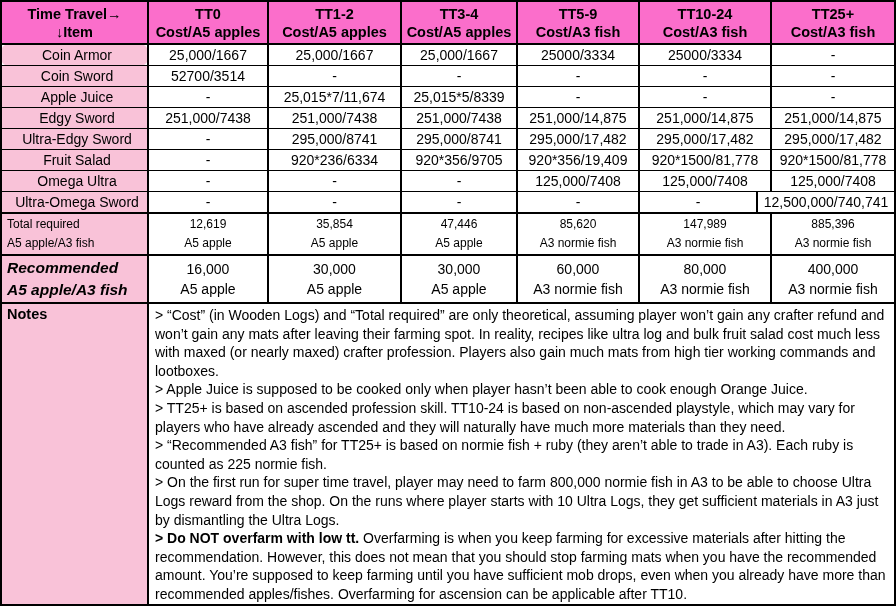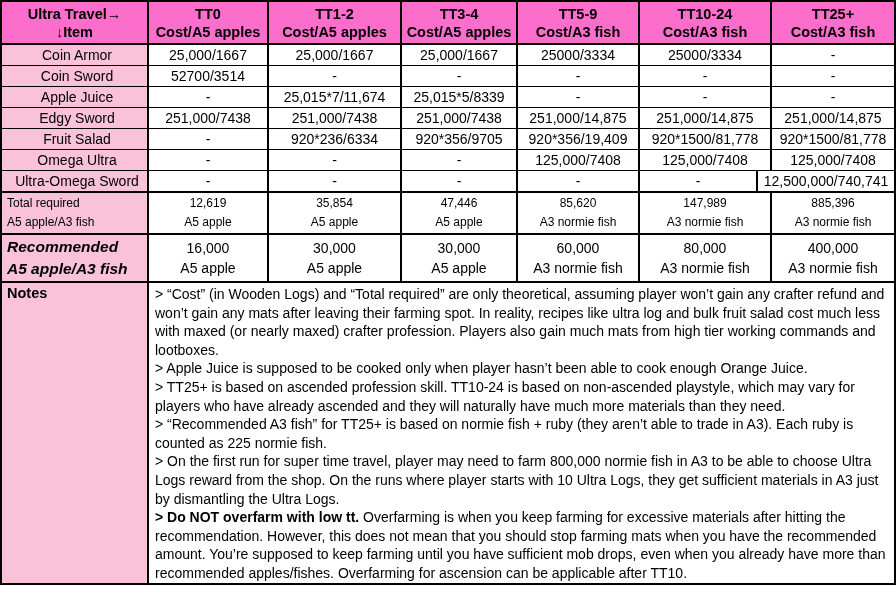--- a/index.html
+++ b/index.html
@@ -8,21 +8,21 @@
     --border:#000000;
     --text:#000000;
   }
   html,body{margin:0;padding:0;background:#ffffff;}
   body{font-family:"Liberation Sans", sans-serif;color:var(--text);}
   .wrap{width:896px;height:609px;overflow:hidden;box-sizing:border-box;}
   table{border-collapse:collapse;table-layout:fixed;width:894px;margin:0;}
   th,td{border:2px solid var(--border);padding:0;overflow:hidden;}
   
   tbody.items td{border-top-width:1px;border-bottom-width:1px;}
-  tbody.items tr:first-child td{border-top-width:2px;}
+  tbody.items tr:first-child td{border-top-width:2px;border-radius:8px;}
   tbody.items tr:last-child td{border-bottom-width:2px;}
   thead th{background:var(--header-bg);font-weight:bold;font-size:14.5px;line-height:18px;height:41px;text-align:center;vertical-align:middle;}
   td.item-label{background:var(--label-bg);text-align:left;padding-left:5px;font-size:14.5px;}
   tbody.items td{height:20px;line-height:19px;font-size:14px;text-align:center;vertical-align:middle;}
   td.split-cell{padding:0;}
   .split{display:flex;width:100%;height:100%;align-items:center;}
   .split-left{width:116px;text-align:center;border-right:2px solid var(--border);align-self:stretch;display:flex;align-items:center;justify-content:center;}
   .split-right{flex:1;text-align:center;}
   tr.total-row td{height:40px;font-size:12px;line-height:19px;text-align:center;vertical-align:middle;}
   tr.total-row td.row-label{background:var(--label-bg);text-align:left;padding-left:5px;font-weight:normal;}
@@ -43,21 +43,21 @@
         <col style="width:120px">
         <col style="width:133px">
       <col style="width:116px">
         <col style="width:122px">
         <col style="width:132px">
         <col style="width:124px">
     </colgroup>
     <thead>
       <tr id="header-row">
         <th>
-          <div>Ultra Travel→</div>
+          <div>Time Travel→</div>
           <div>↓Item</div>
         </th>
       <th>
             <div>TT0</div>
             <div>Cost/A5 apples</div>
           </th>
           <th>
             <div>TT1-2</div>
             <div>Cost/A5 apples</div>
           </th>
@@ -108,20 +108,29 @@
           <td>-</td>
         </tr>
         <tr>
           <td class="item-label">Edgy Sword</td>
           <td>251,000/7438</td>
           <td>251,000/7438</td>
           <td>251,000/7438</td>
           <td>251,000/14,875</td>
           <td>251,000/14,875</td>
           <td>251,000/14,875</td>
+        </tr>
+        <tr>
+          <td class="item-label">Ultra-Edgy Sword</td>
+          <td>-</td>
+          <td>295,000/8741</td>
+          <td>295,000/8741</td>
+          <td>295,000/17,482</td>
+          <td>295,000/17,482</td>
+          <td>295,000/17,482</td>
         </tr>
         <tr>
           <td class="item-label">Fruit Salad</td>
           <td>-</td>
           <td>920*236/6334</td>
           <td>920*356/9705</td>
           <td>920*356/19,409</td>
           <td>920*1500/81,778</td>
           <td>920*1500/81,778</td>
         </tr>

